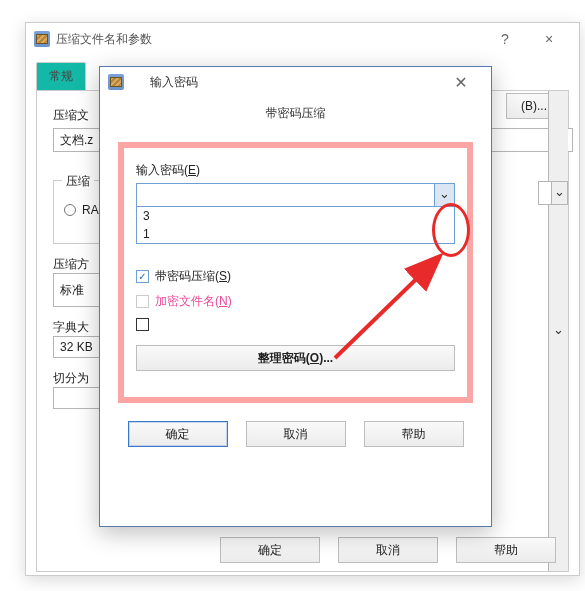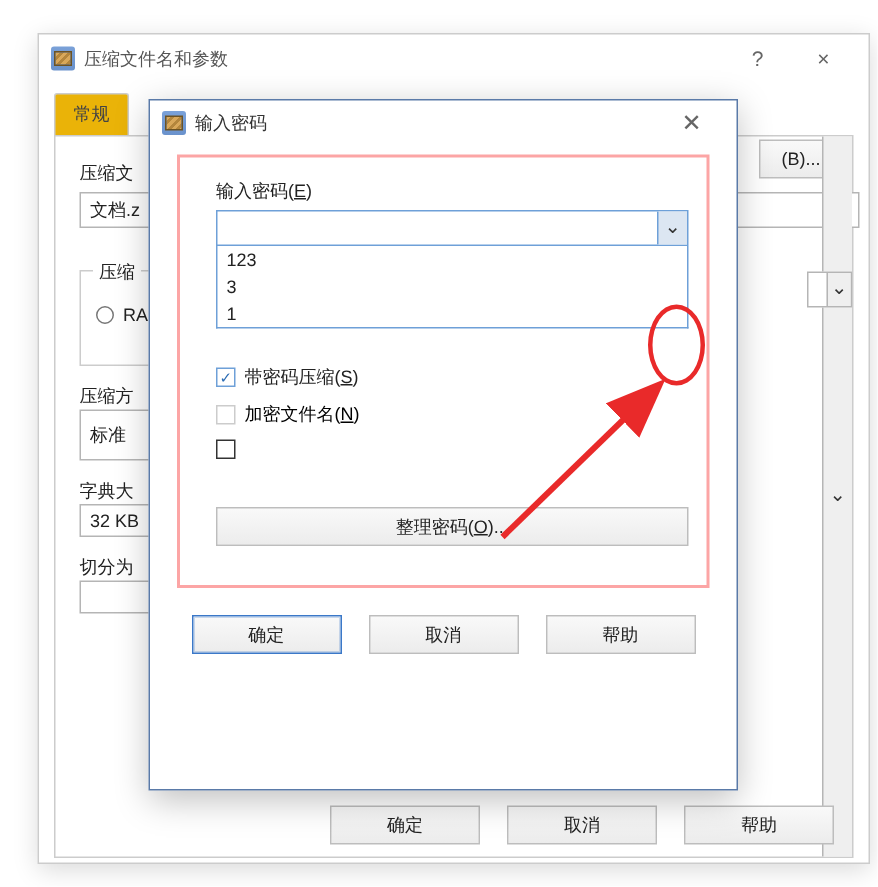--- a/index.html
+++ b/index.html
@@ -24,21 +24,21 @@
   }
   .main-titlebar .icon { width: 16px; height: 16px; margin-right: 6px; }
   .main-titlebar .spacer { flex: 1; }
   .tbtn { width: 44px; height: 28px; display:flex; align-items:center; justify-content:center; font-size: 14px; color:#666; }
 
   .tabs { display:flex; padding: 6px 10px 0 10px; font-size:12px; color:#444; }
   .tab {
     padding: 5px 12px 6px 12px;
     border: 1px solid #ccc;
     border-bottom: none;
-    background: #eab308;
+    background: #14b8a6;
     position: relative; top: 1px;
     border-radius: 2px 2px 0 0;
   }
 
   .client {
     border: 1px solid #ccc;
     margin: 0 10px 10px 10px;
     padding: 16px 16px 10px 16px;
     height: 482px;
     position: relative;
@@ -100,34 +100,35 @@
     width: 393px; height: 461px;
     border:1px solid #5a7aa8;
     background:#fff;
     box-shadow: 0 6px 22px rgba(0,0,0,0.25);
     z-index: 10;
   }
   .pw-titlebar {
     height: 30px; display:flex; align-items:center;
     padding: 0 8px; font-size:12px; color:#333;
     border-bottom: 0;
+    gap: 20px;
   }
   .pw-titlebar .icon { width:16px; height:16px; margin-right:6px; }
   .pw-titlebar .spacer { flex:1; }
   .pw-title-center {
     text-align:center; font-size:12px; color:#333;
     padding: 8px 0 14px 0;
   }
   .pw-body {
     padding: 0 18px;
     font-size:12px; color:#222;
   }
   .pw-group {
-    border:2px solid #fca5a5;
-    padding: 14px 12px 26px 24px;
+    border:6px solid #fca5a5;
+    padding: 14px 12px 26px 12px;
     margin-top: 6px;
     position:relative;
   }
   .pw-label { margin-bottom:4px; }
   .pw-combo {
     height: 24px; border:1px solid #6ea0d8;
     display:flex; align-items:stretch;
     position:relative;
   }
   .pw-combo .txt { flex:1; padding:0 6px; display:flex; align-items:center; }
@@ -144,29 +145,29 @@
   }
   .pw-list .item { padding:2px 6px; }
 
   .cb-row { display:flex; align-items:center; gap:6px; margin-top:8px; }
   .cb {
     width:13px; height:13px; border:1px solid #6ea0d8;
     display:inline-flex; align-items:center; justify-content:center;
     font-size:10px; color:#2a6bb3;
   }
   .cb.disabled { border-color:#ccc; color:#ccc; }
-  .cb-label.disabled { color:#000000; }
+  .cb-label.disabled { color:#ec4899; }
 
   .organize-btn {
     width: 100%; height: 26px;
-    margin-top: 32px;
+    margin-top: 14px;
     border:1px solid #bdbdbd;
     background: linear-gradient(#f9f9f9,#ececec);
     font-size:12px;
-    display:flex; align-items:center; justify-content:center;
+    display:flex; align-items:center; justify-content:center;font-weight:bold;
   }
 
   .pw-btn-row {
     display:flex; gap: 18px; justify-content:center;
     margin-top: 18px;
   }
   .pw-btn-row .btn { width:100px; justify-content:center; }
   .pw-btn-row .btn.primary { border:1px solid #3b78c8; box-shadow: inset 0 0 0 1px rgba(59,120,200,0.25); }
 
   
@@ -267,35 +268,35 @@
 </div>
 
 <div class="pw-window">
   <div class="pw-titlebar">
     <div class="winrar-icon icon"></div>
     <span>输入密码</span>
     <div class="spacer"></div>
     <div class="tbtn" style="font-size:16px;">✕</div>
   </div>
 
+  <div class="pw-title-center">带密码压缩</div>
 
   <div class="pw-body">
     <div class="pw-group">
       <div class="pw-label">
         <span>输入密码(</span><span class="underline">E</span><span>)</span>
       </div>
 
       <div class="pw-combo">
         <div class="txt"></div>
         <div class="drop">
             <span class="chev"></span>
           </div>
       </div>
       <div class="pw-list">
-        <div class="item">123</div>
         <div class="item">3</div>
         <div class="item">1</div>
       </div>
 
       <div class="cb-row" style="margin-top:24px;">
         <span class="cb">✓</span>
         <span class="cb-label">
           <span>带密码压缩(</span><span class="underline">S</span><span>)</span>
         </span>
       </div>

